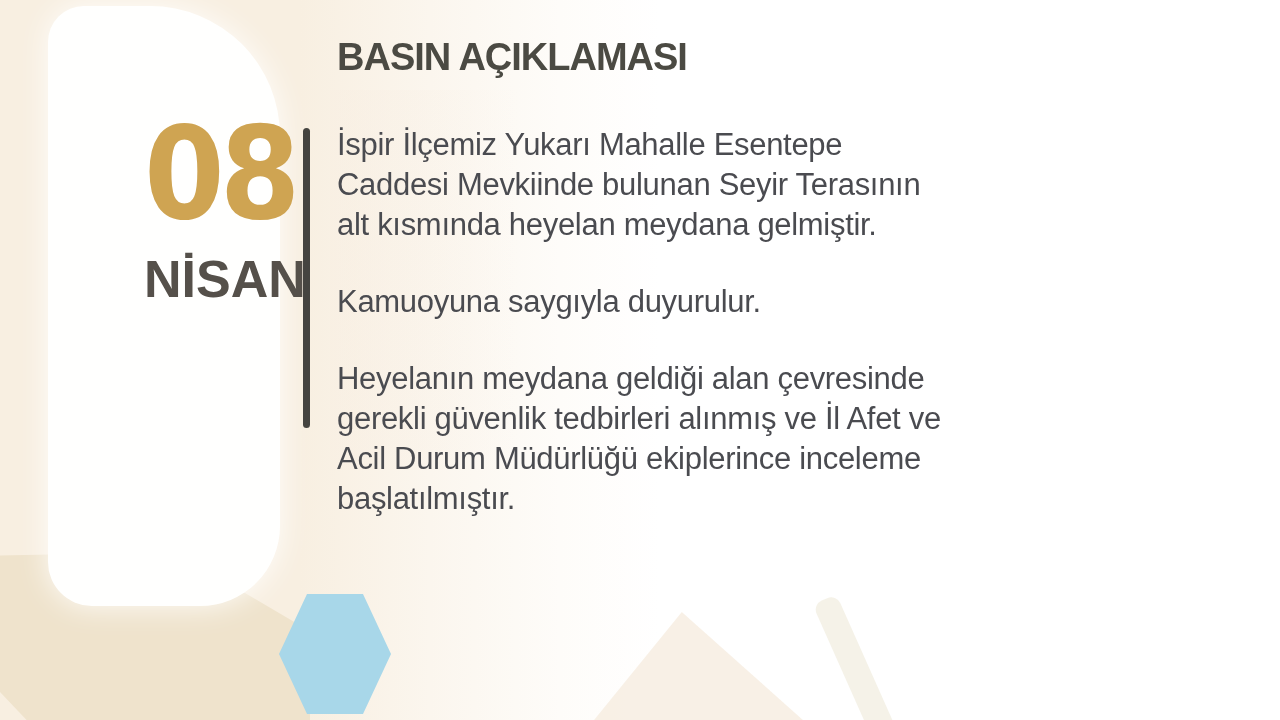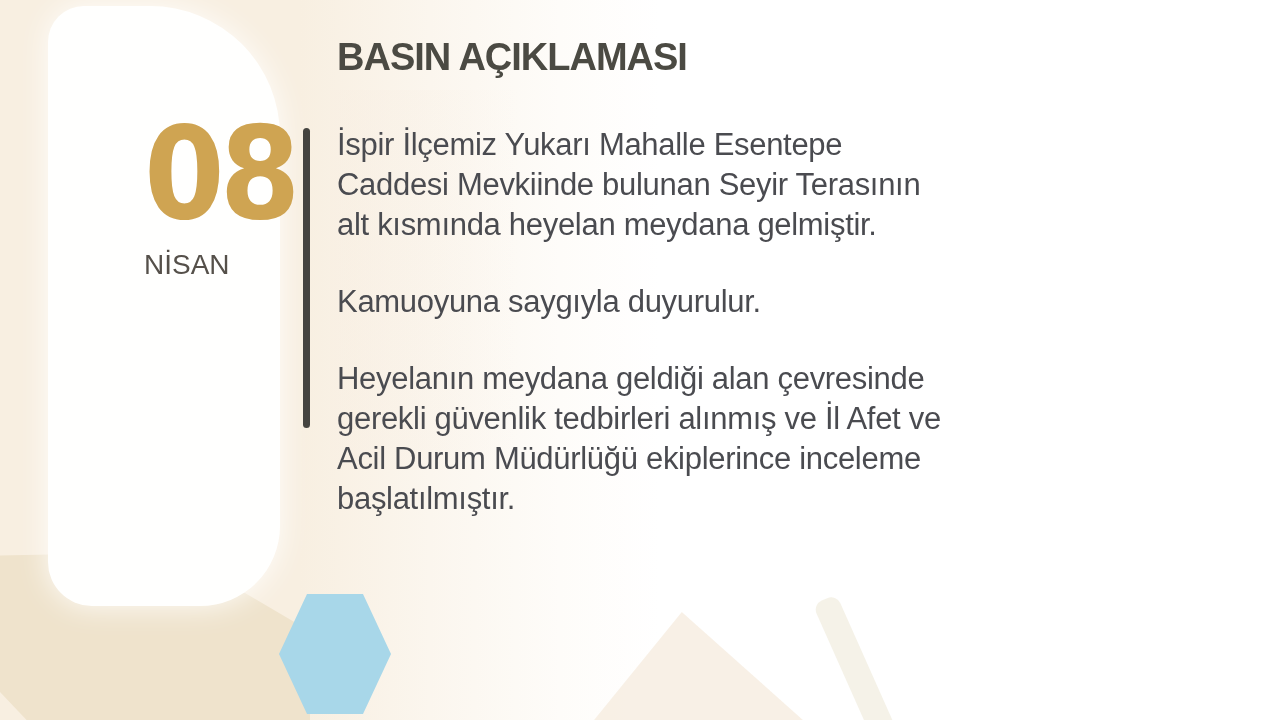--- a/index.html
+++ b/index.html
@@ -74,22 +74,22 @@
     font-weight: bold;
     font-size: 116px;
     line-height: 0.85;
     letter-spacing: -5px;
     color: var(--gold, #CFA452);
     transform: scaleY(1.1);
     transform-origin: top center;
   }
   .date-month {
     margin-top: 30px;
-    font-weight: normal;
-    font-size: 28px;
+    font-weight: bold;
+    font-size: 52px;
     letter-spacing: 0px;
     color: var(--dark-olive, #55504A);
   }
   
   .divider {
     position: absolute;
     left: 303px; top: 128px;
     width: 7px; height: 300px;
     background: var(--line, #454440);
     border-radius: 4px;

